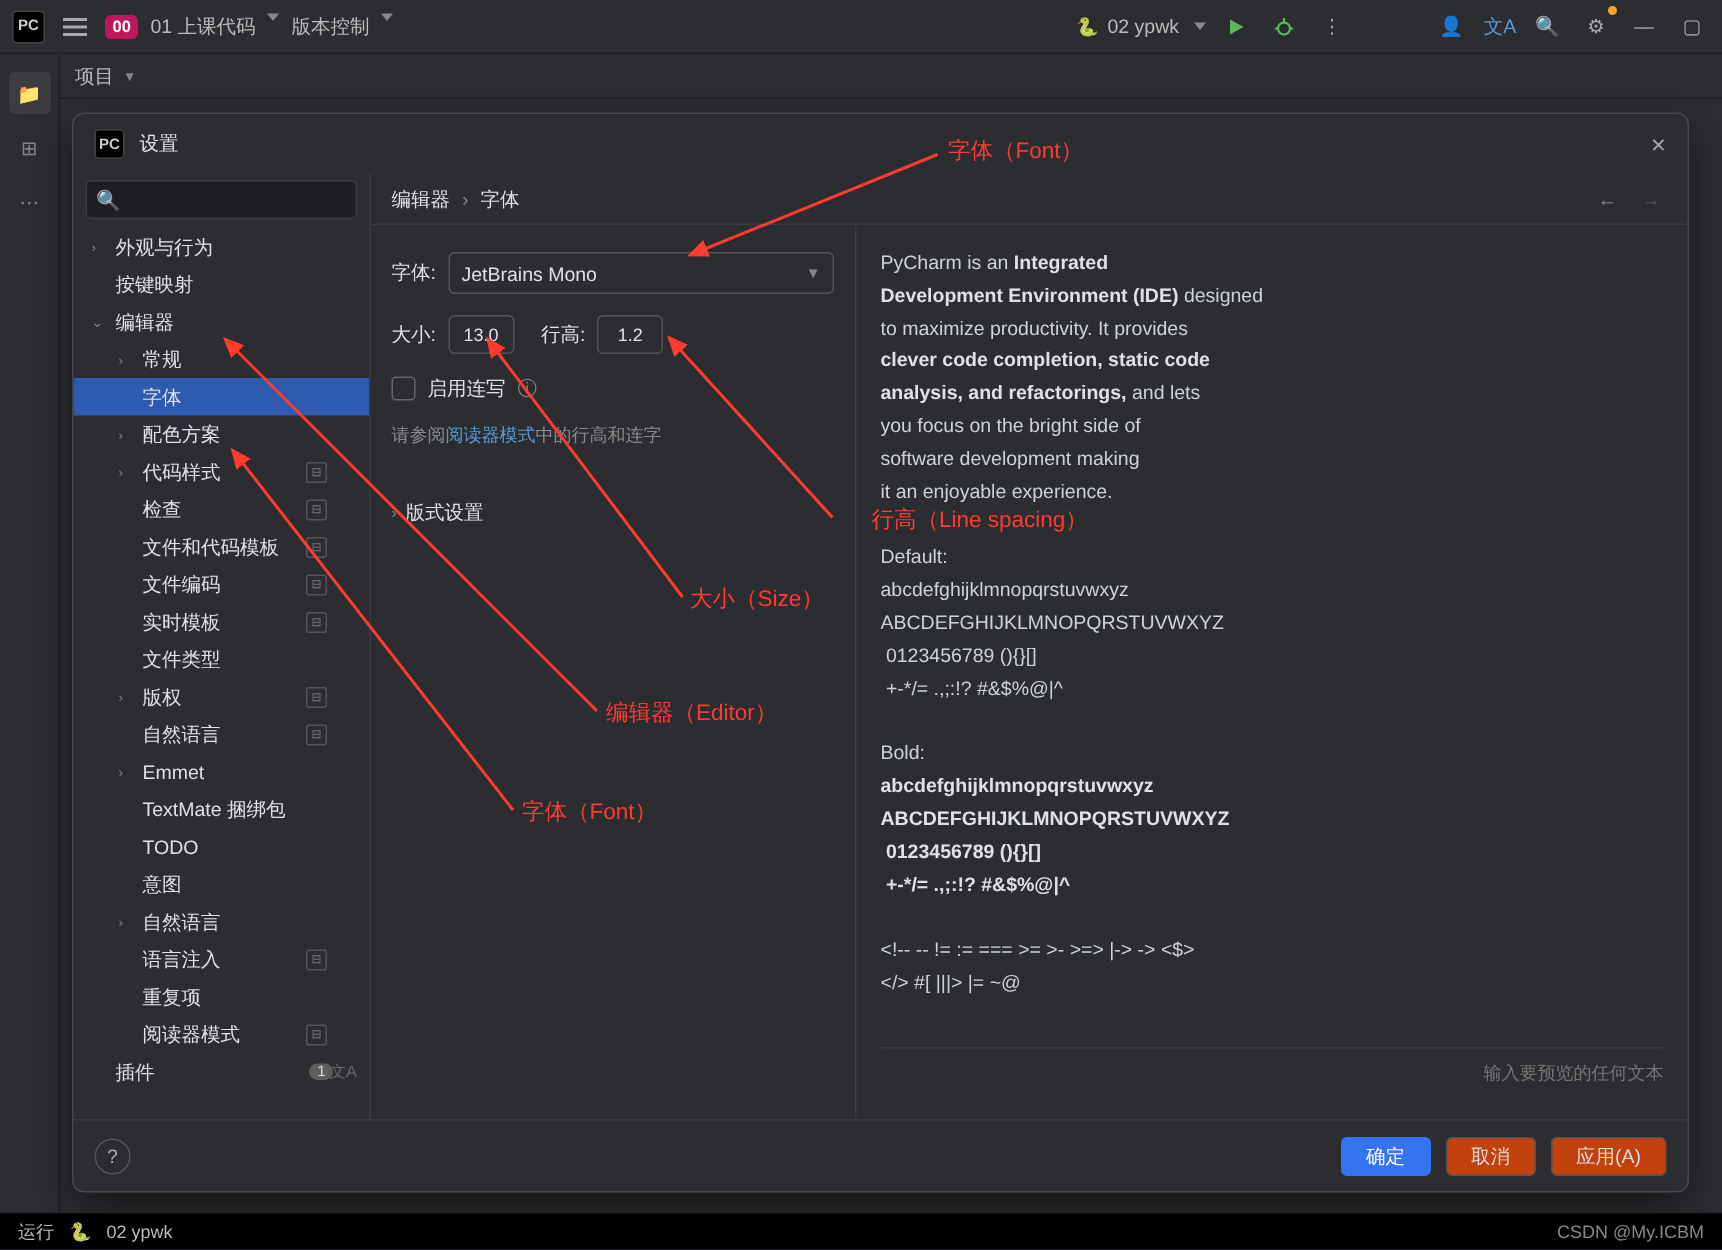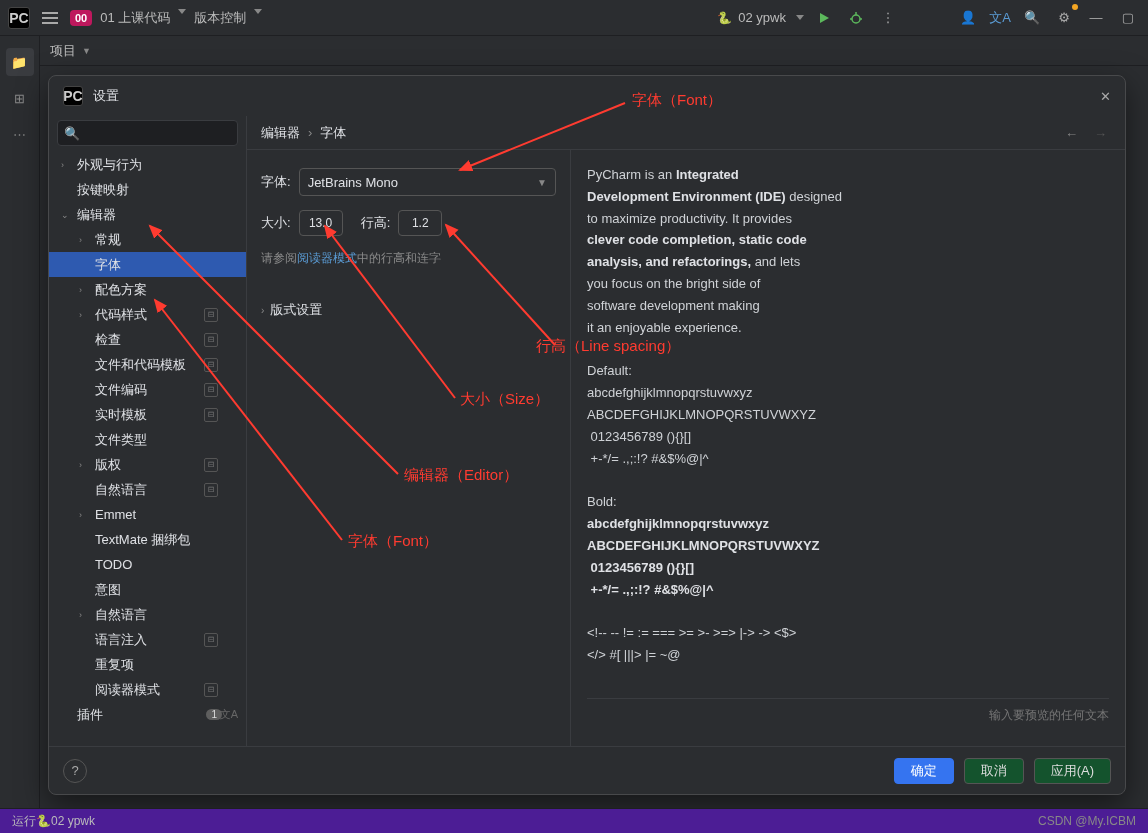--- a/index.html
+++ b/index.html
@@ -1,20 +1,20 @@
 <!DOCTYPE html>
 <html><head>
 <meta charset="utf-8">
 <style>
 * { margin:0; padding:0; box-sizing:border-box; font-family: -apple-system, "Segoe UI", Arial, sans-serif; }
 body { background:#2b2d30; color:#dfe1e5; width:1148px; height:833px; overflow:hidden; position:relative; font-size:13px; }
 .topbar { height:36px; background:#2b2d30; display:flex; align-items:center; padding:0 8px; border-bottom:1px solid #1e1f22; }
 .topbar-left { display:flex; align-items:center; gap:8px; }
 .topbar-right { margin-left:auto; display:flex; align-items:center; gap:8px; }
-.pc-logo { width:22px; height:22px; background:#000; border:1px solid #444; display:flex; align-items:center; justify-content:center; font-size:14px; font-weight:bold; color:#ccc; border-radius:3px; }
+.pc-logo { width:22px; height:22px; background:#000; border:1px solid #444; display:flex; align-items:center; justify-content:center; font-size:10px; font-weight:bold; color:#ccc; border-radius:3px; }
 .hamburger { width:24px; height:24px; display:flex; flex-direction:column; justify-content:center; gap:3px; cursor:pointer; }
 .hamburger span { height:2px; background:#a9a9a9; width:16px; margin:0 auto; }
 .proj-badge { background:#be185d; color:#fff; padding:2px 5px; border-radius:4px; font-size:11px; font-weight:bold; }
 .topbar-text { color:#bbb; font-size:13px; cursor:pointer; display:flex; align-items:flex-start; gap:4px; }
 .chevron-down::after { content:""; border-left:4px solid transparent; border-right:4px solid transparent; border-top:5px solid #888; display:inline-block; margin-left:4px; }
 .run-script { display:flex; align-items:center; gap:6px; }
 .py-icon { color:#f9c846; font-size:12px; }
 .icon-btn { width:24px; height:24px; display:flex; align-items:center; justify-content:center; cursor:pointer; color:#a9a9a9; }
 .play-icon svg { fill:#5cb85c; }
 .bug-icon svg { fill:#5cb85c; }
@@ -62,24 +62,24 @@
 
 .preview-col { flex:1; padding:14px 16px; display:flex; flex-direction:column; }
 .preview-text { font-family:"JetBrains Mono","Menlo","Consolas",monospace; font-size:13px; line-height:1.68; color:#cfd2d6; white-space:pre; flex:1; overflow:auto; }
 .preview-text .b { font-weight:bold; color:#dfe1e5; }
 .preview-entry { margin-top:10px; border-top:1px solid #3a3c40; padding-top:8px; height:34px; }
 .preview-entry input { width:100%; background:none; border:none; outline:none; color:#aaa; font-size:12px;text-align:right; }
 
 .dlg-footer { height:48px; border-top:1px solid #3a3c40; display:flex; align-items:center; padding:0 14px; gap:10px; }
 .help-circle { width:24px; height:24px; border:1px solid #555; border-radius:50%; display:flex; align-items:center; justify-content:center; color:#aaa; cursor:pointer; }
 .dlg-footer .spacer { flex:1; }
-.btn { height:26px; padding:0 16px; border-radius:4px; border:1px solid #555; background:#14532d; color:#ddd; cursor:pointer; font-size:13px; }
+.btn { height:26px; padding:0 16px; border-radius:4px; border:1px solid #555; background:#c2410c; color:#ddd; cursor:pointer; font-size:13px; }
 .btn.primary { background:#3574f0; border-color:#3574f0; color:#fff; }
 
-.status-bar { position:absolute; bottom:0; left:0; right:0; height:25px; background:#4c1d95; border-top:1px solid #1e1f22; display:flex; align-items:center; padding:0 12px; color:#bbb; font-size:12px; }
+.status-bar { position:absolute; bottom:0; left:0; right:0; height:25px; background:#000000; border-top:1px solid #1e1f22; display:flex; align-items:center; padding:0 12px; gap:10px; color:#bbb; font-size:12px; }
 .status-bar .right { margin-left:auto; color:#888; }
 
 .annot { position:absolute; color:#ff3b30; font-size:15px; font-weight:500; pointer-events:none; z-index:50; white-space:nowrap; }
 svg.arrow { position:absolute; pointer-events:none; z-index:49; }
 svg.arrow line, svg.arrow path { stroke:#ff3b30; stroke-width:2; }
 svg.arrow polygon { fill:#ff3b30; }
 </style>
 </head>
 <body>
 
@@ -260,20 +260,25 @@
             <div class="select-box">
               <span>JetBrains Mono</span>
               <span style="font-size:10px;color:#888">▼</span>
             </div>
           </div>
           <div class="form-row">
             <label>大小:</label>
             <input class="input-box" value="13.0" style="">
             <label style="margin-left:10px">行高:</label>
             <input class="input-box" value="1.2" style="">
+          </div>
+          <div class="form-row">
+            <div class="checkbox"></div>
+            <label>启用连写</label>
+            <span style="color:#888">ⓘ</span>
           </div>
           <div class="hint-text">
             <span>请参阅</span><a>阅读器模式</a><span>中的行高和连字</span>
           </div>
           <div class="expandable" style="margin-top:20px">
             <span style="color:#888;font-size:10px">›</span>
             <span>版式设置</span>
           </div>
         </div>
         <div class="preview-col">
@@ -310,21 +315,21 @@
   <div class="dlg-footer">
     <div class="help-circle">?</div>
     <div class="spacer"></div>
     <button class="btn primary">确定</button>
     <button class="btn">取消</button>
     <button class="btn">应用(A)</button>
   </div>
 </div>
 
 <div class="annot" style="top:91px; left:632px;">字体（Font）</div>
-<div class="annot" style="top:337px; left:536px;">行高（Line spacing）</div>
+<div class="annot" style="top:337px; left:581px;">行高（Line spacing）</div>
 <div class="annot" style="top:390px; left:460px;">大小（Size）</div>
 <div class="annot" style="top:466px; left:404px;">编辑器（Editor）</div>
 <div class="annot" style="top:532px; left:348px;">字体（Font）</div>
 
 <svg class="arrow" style="top:0;left:0;width:1148px;height:833px">
   <defs>
       <marker id="ah" markerWidth="8" markerHeight="8" refX="6" refY="3" orient="auto">
         <polygon points="0,0 7,3 0,6"></polygon>
       </marker>
     </defs>

